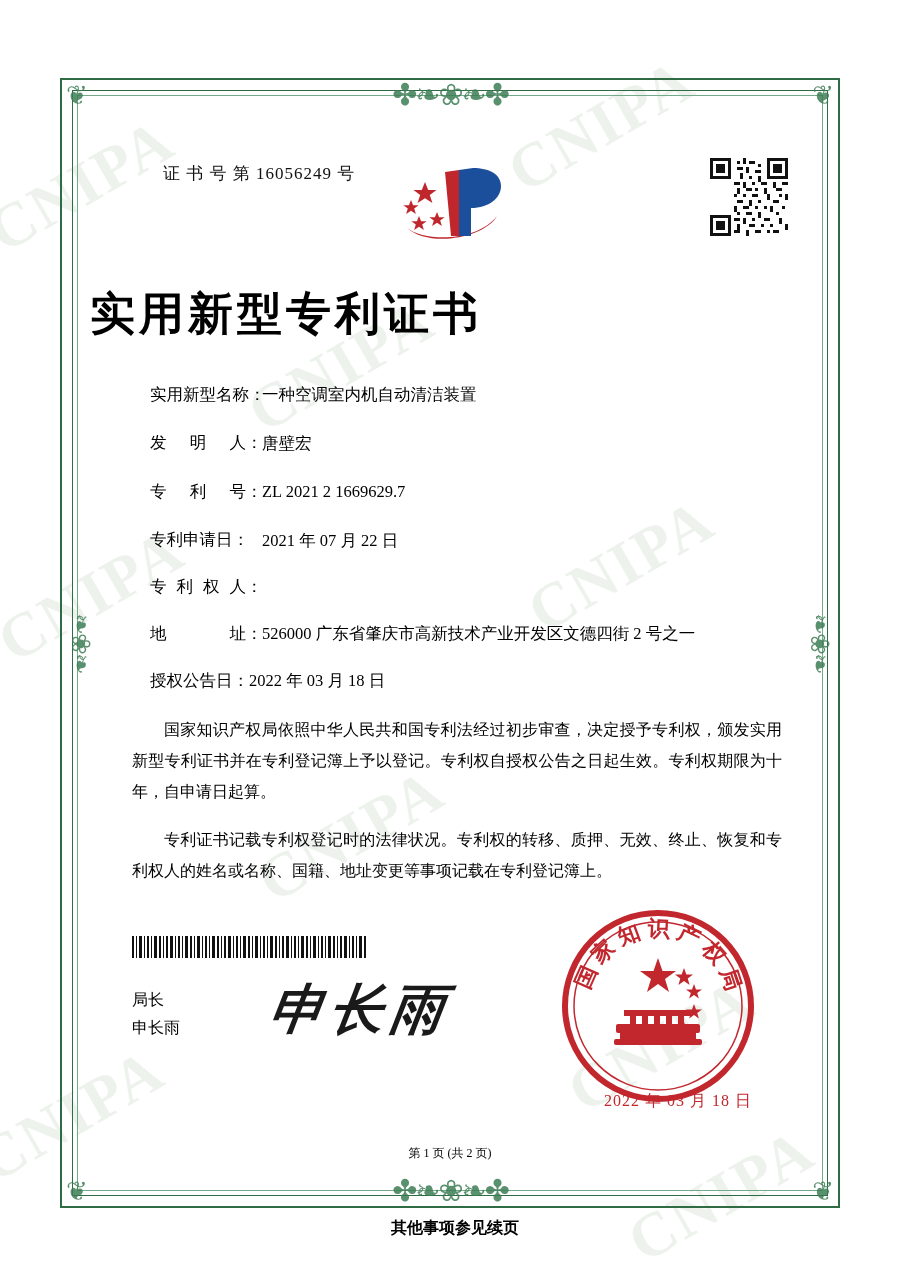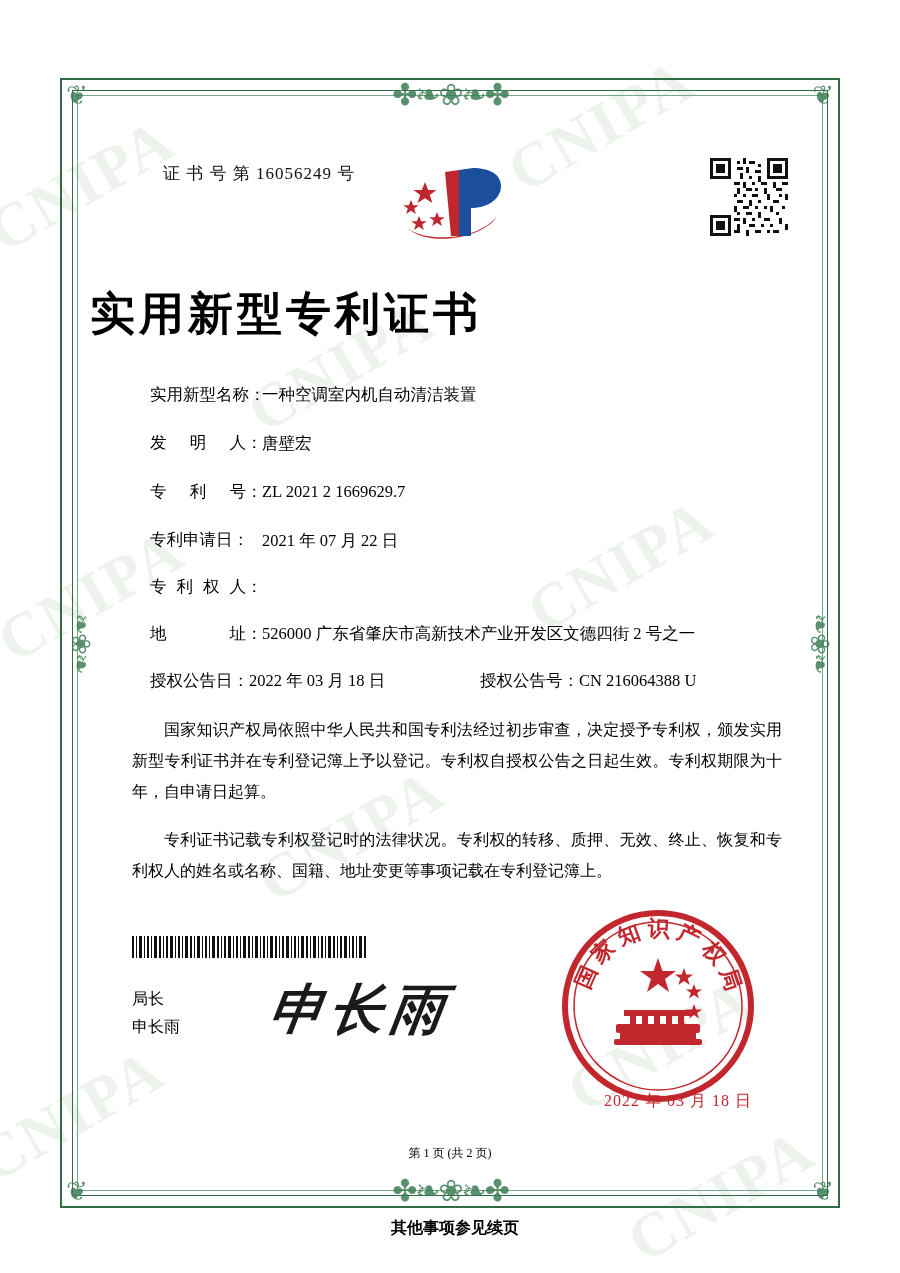--- a/index.html
+++ b/index.html
@@ -213,21 +213,21 @@
     left: 42px;
     top: 830px;
     width: 235px;
     height: 22px;
   }
 
   .signature-block {
     position: absolute;
     left: 42px;
     top: 880px;
-    font-family: Liberation Mono, monospace;
+    font-family: Liberation Sans, sans-serif;
     font-size: 16px;
     line-height: 1.75;
     color: #000;
   }
 
   .handwriting {
     position: absolute;
     left: 180px;
     top: 868px;
     font-family: "Liberation Serif", "DejaVu Serif", serif;
@@ -440,23 +440,20 @@
 
       <div class="field-row">
         <div class="field-label"><span class="lbl-spread">地 址</span>：</div>
         <div class="field-value">526000 广东省肇庆市高新技术产业开发区文德四街 2 号之一</div>
       </div>
 
       <div class="pub-row">
         <div class="pub-left">
           <span class="field-label">授权公告日：</span><span>2022 年 03 月 18 日</span>
         </div>
-        <div>
-          <span>授权公告号：</span><span>CN 216064388 U</span>
-        </div>
       </div>
     </div>
 
     <div class="paragraphs">
       <p>国家知识产权局依照中华人民共和国专利法经过初步审查，决定授予专利权，颁发实用新型专利证书并在专利登记簿上予以登记。专利权自授权公告之日起生效。专利权期限为十年，自申请日起算。</p>
       <p>专利证书记载专利权登记时的法律状况。专利权的转移、质押、无效、终止、恢复和专利权人的姓名或名称、国籍、地址变更等事项记载在专利登记簿上。</p>
     </div>
 
     <div class="barcode">
       <svg viewBox="0 0 235 22" width="235" height="22" shape-rendering="crispEdges">

